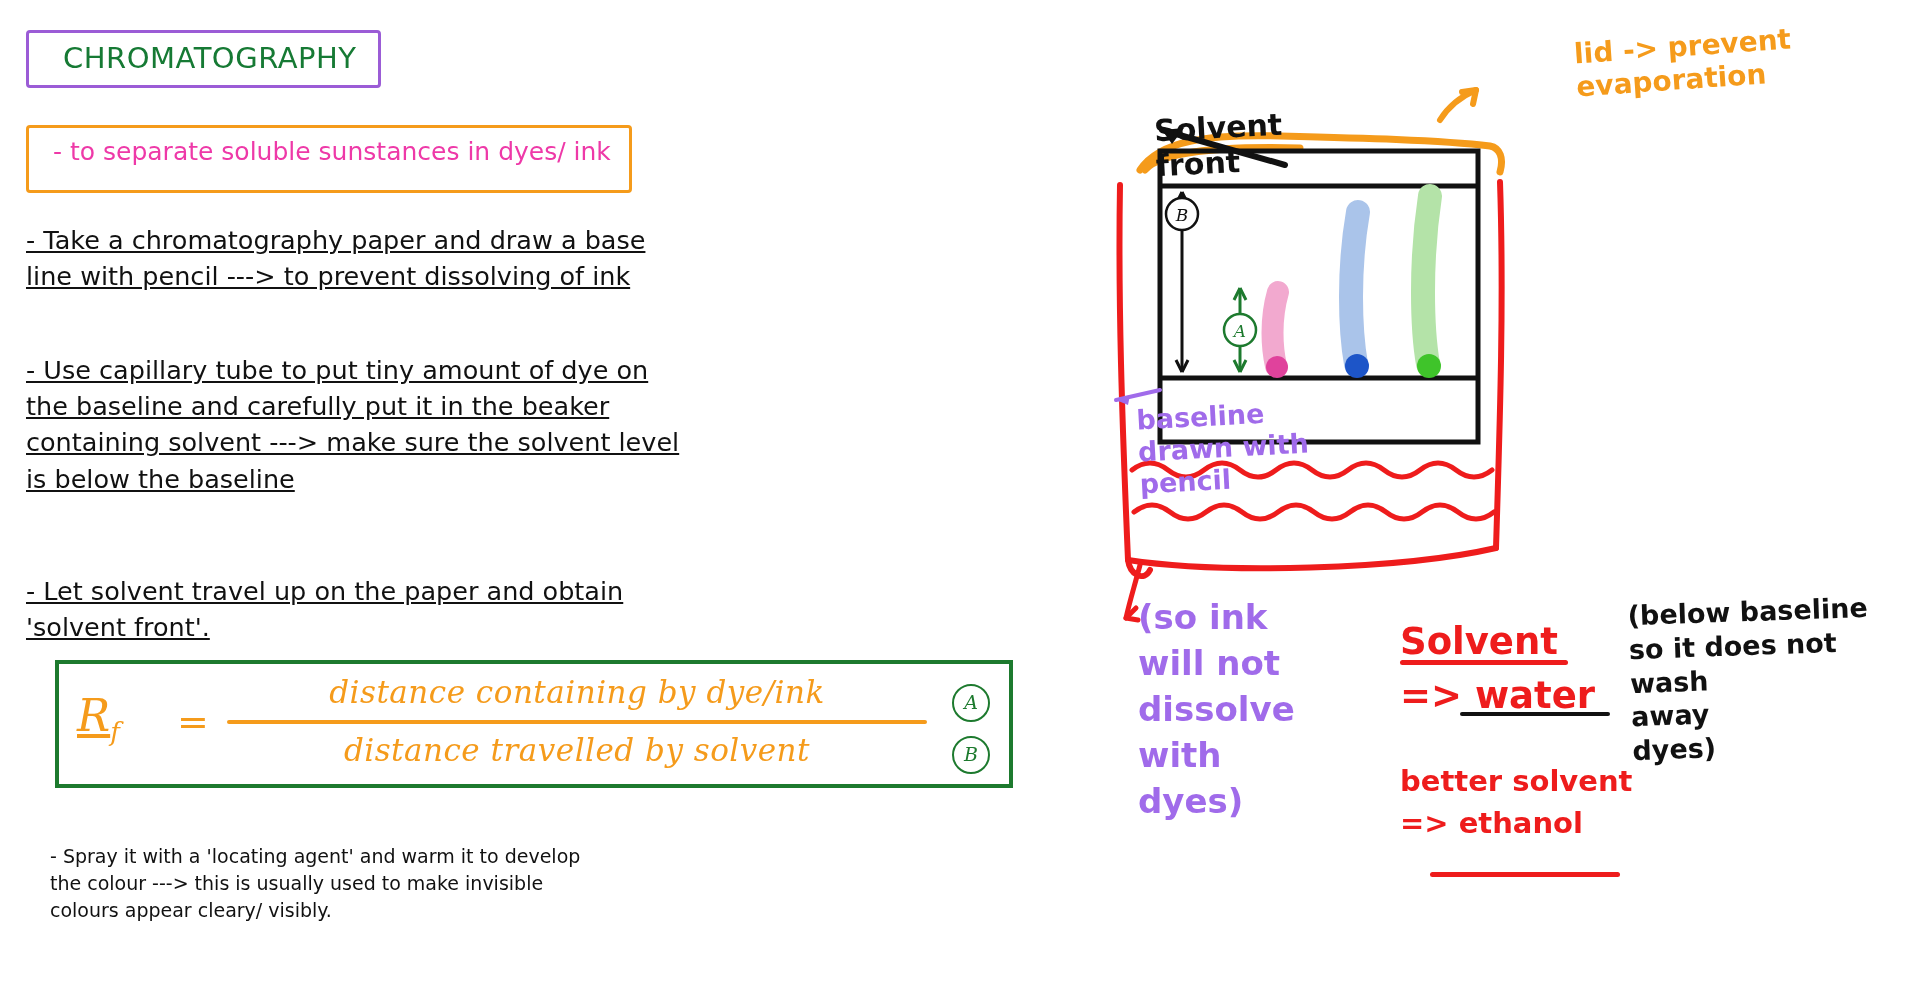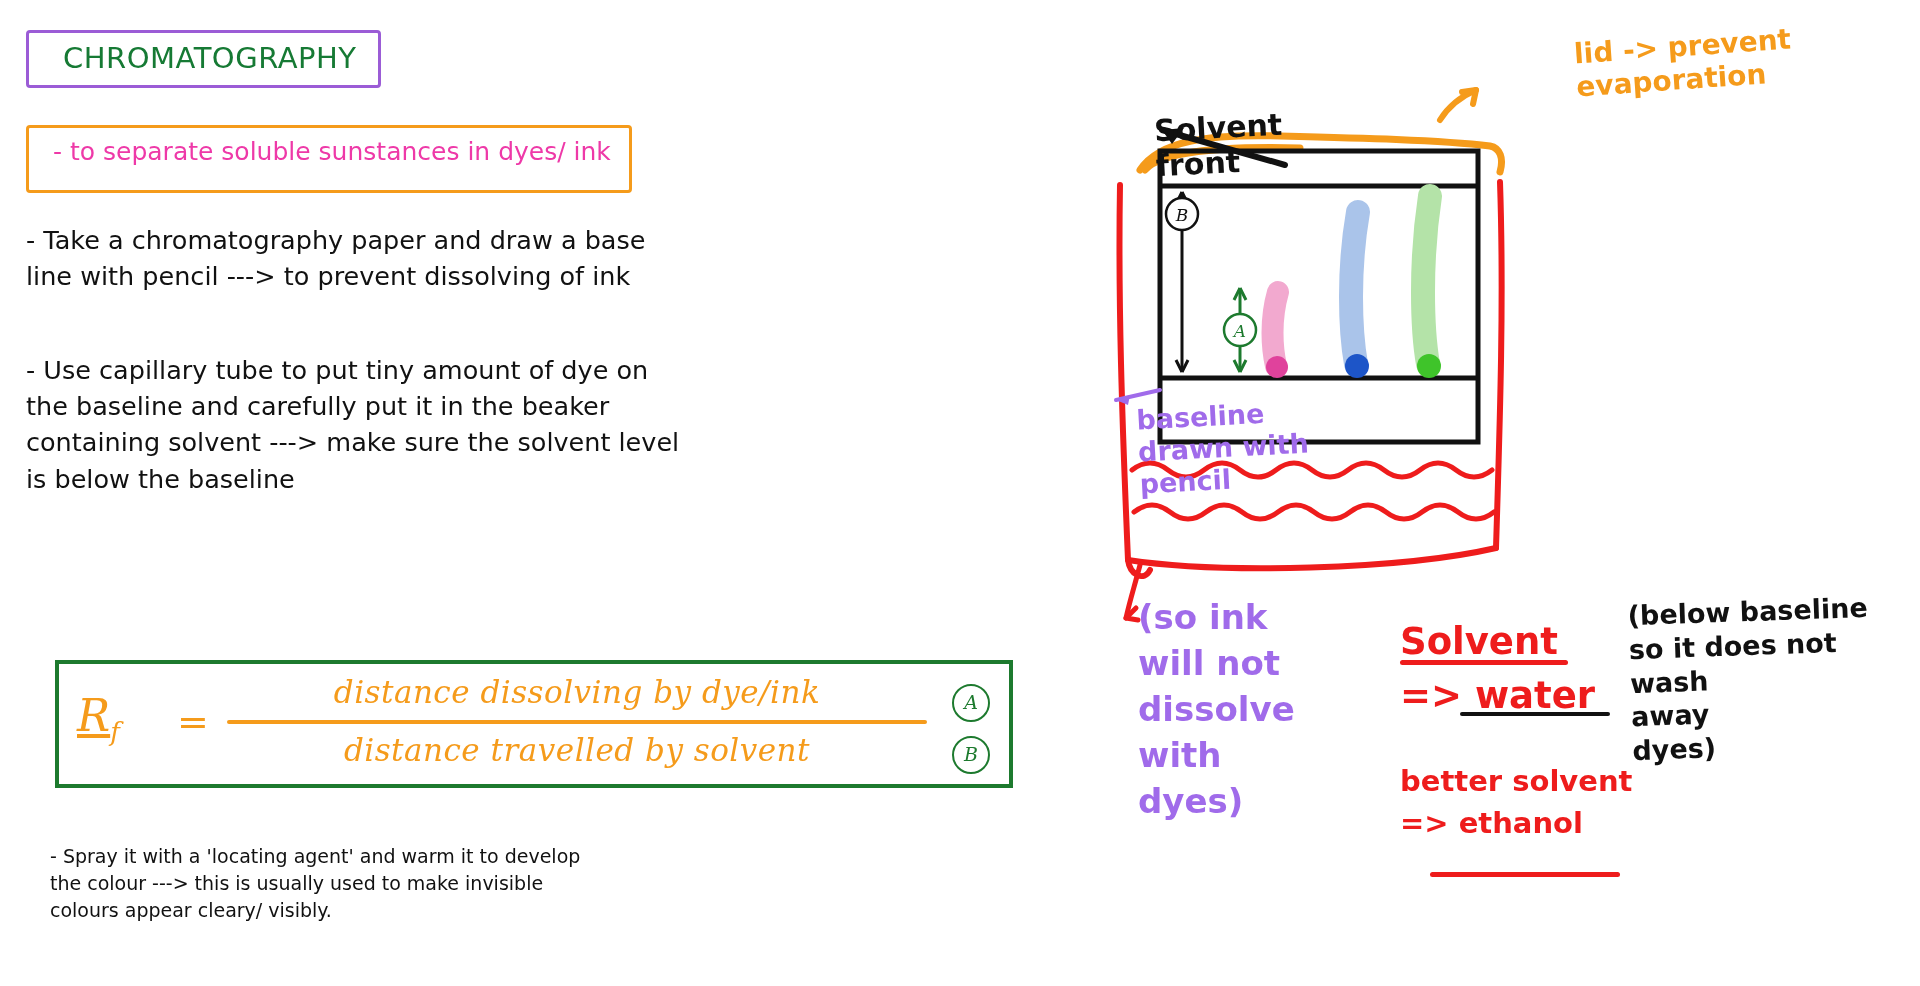--- a/index.html
+++ b/index.html
@@ -57,20 +57,21 @@
   }
 
   .para {
     position: absolute;
     left: 26px;
     font-size: 25.5px;
     line-height: 1.42;
     color: #111111;
     width: 1020px;
     white-space: pre-line;
+    text-decoration: underline;
   }
   .p1 { top: 222px; }
   .p2 { top: 352px; }
   .p3 { top: 573px; }
 
   
   .rf-box {
     position: absolute;
     left: 55px;
     top: 660px;
@@ -236,29 +237,31 @@
     <div class="subtitle-box">
       <span class="subtitle-text">- to separate soluble sunstances in dyes/ ink</span>
     </div>
 
     <div class="para p1">- Take a chromatography paper and draw a base
 line with pencil ---&gt; to prevent dissolving of ink</div>
     <div class="para p2">- Use capillary tube to put tiny amount of dye on
 the baseline and carefully put it in the beaker
 containing solvent ---&gt; make sure the solvent level
 is below the baseline</div>
+    <div class="para p3">- Let solvent travel up on the paper and obtain
+'solvent front'.</div>
 
     <div class="rf-box">
       <div class="rf-inner">
         <div class="rf-label">
           <span>R</span><span class="rf-sub">f</span>
         </div>
         <div class="rf-eq">=</div>
         <div class="rf-frac">
-          <div class="rf-num">distance dissolving by dye/ink</div>
+          <div class="rf-num">distance containing by dye/ink</div>
           <div class="rf-bar"></div>
           <div class="rf-den">distance travelled by solvent</div>
         </div>
         <div class="rf-circ rf-circ-a">A</div>
         <div class="rf-circ rf-circ-b">B</div>
       </div>
     </div>
 
     <div class="p4">- Spray it with a 'locating agent' and warm it to develop
 the colour ---&gt; this is usually used to make invisible

